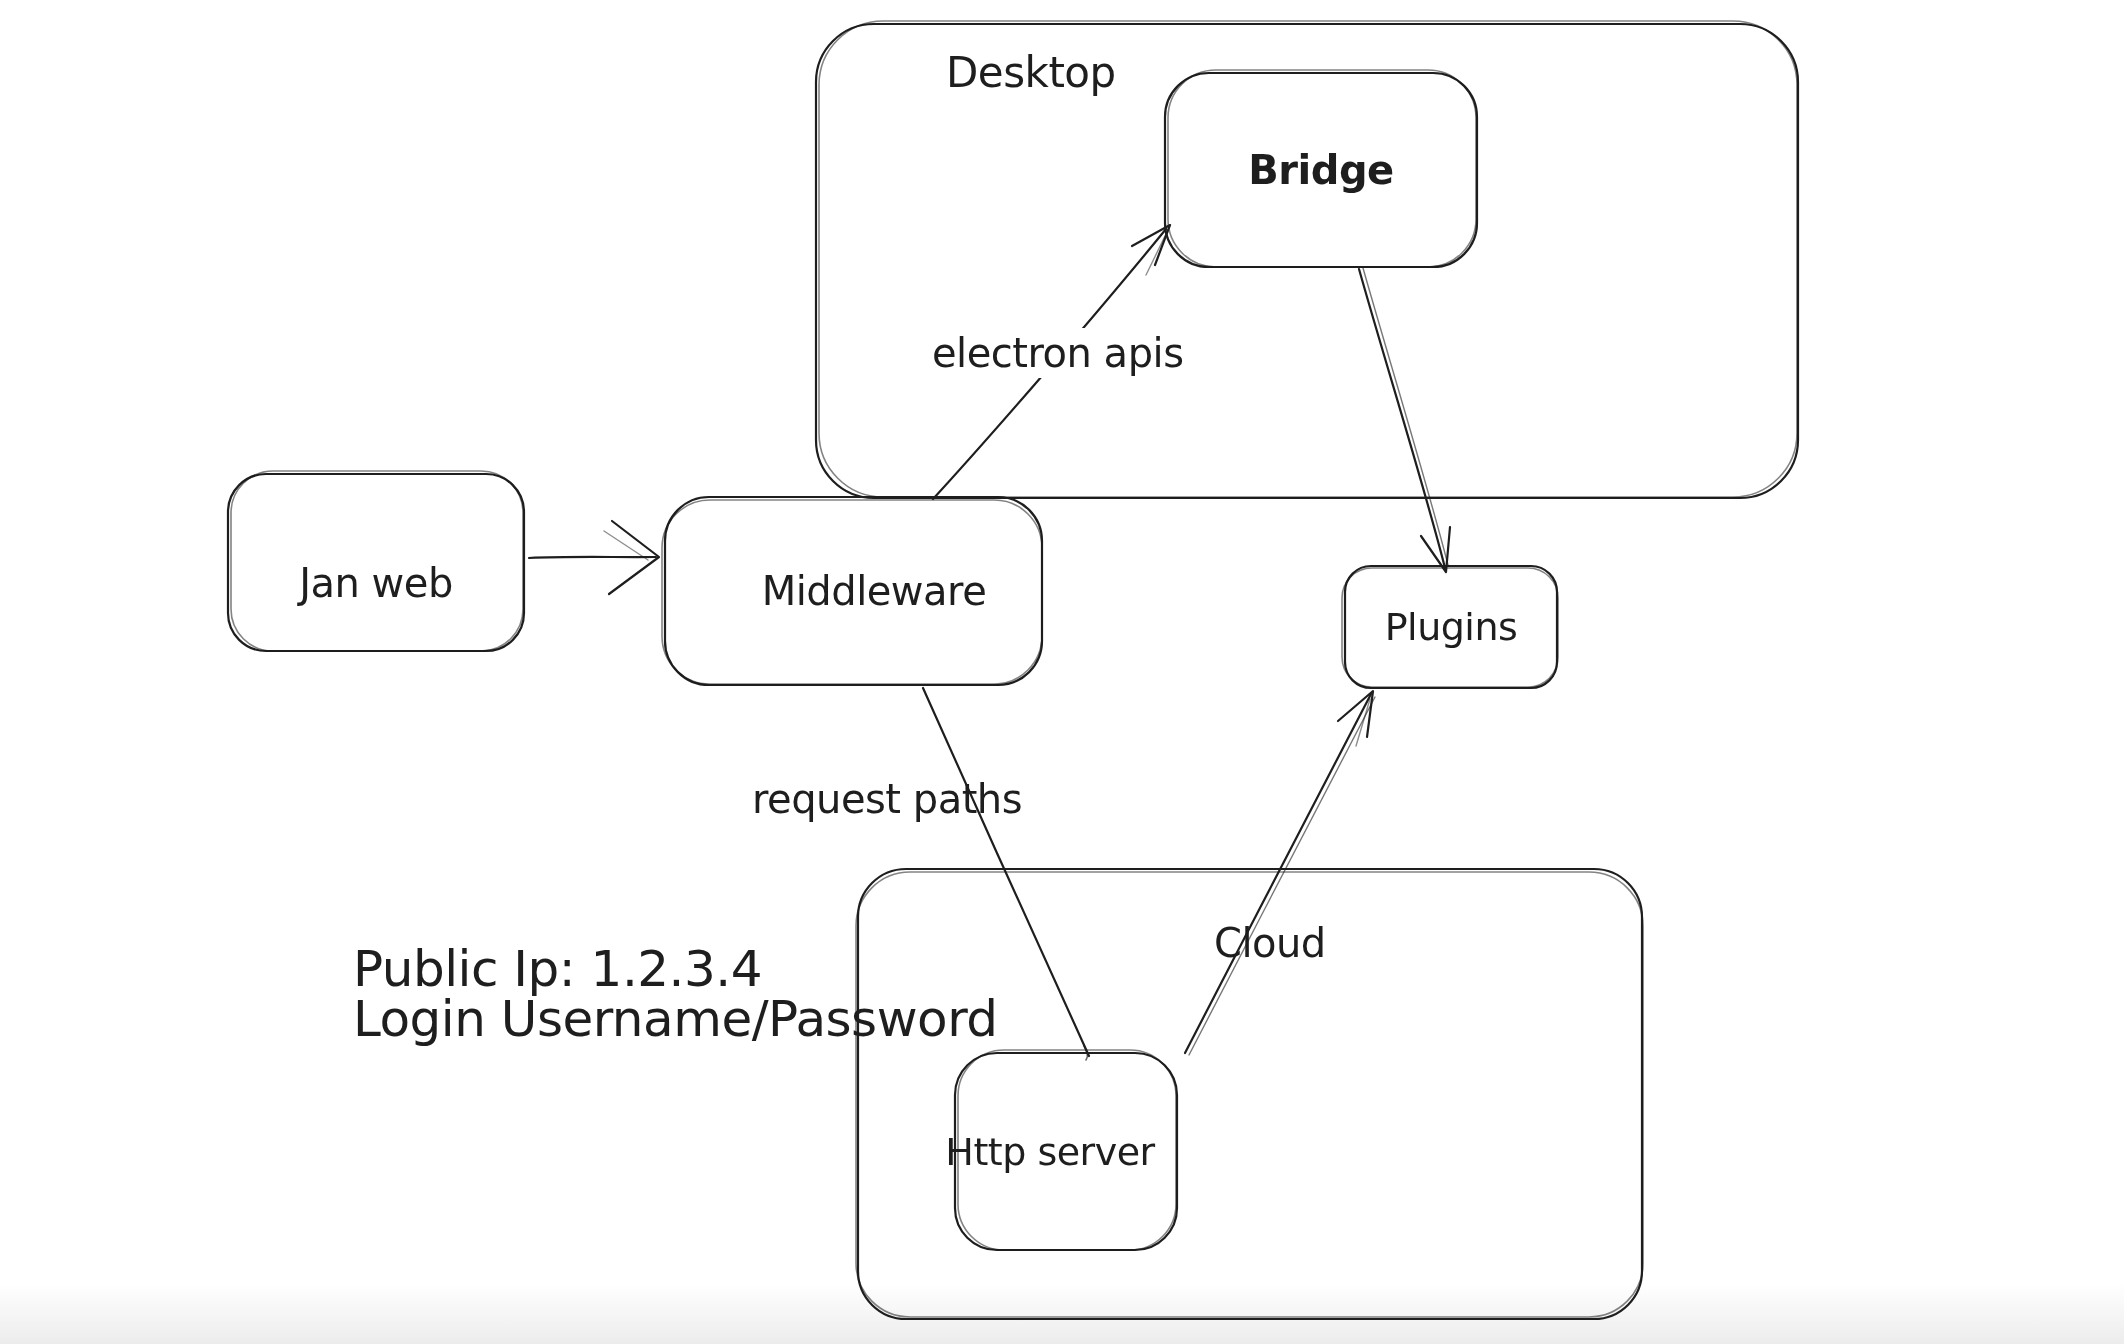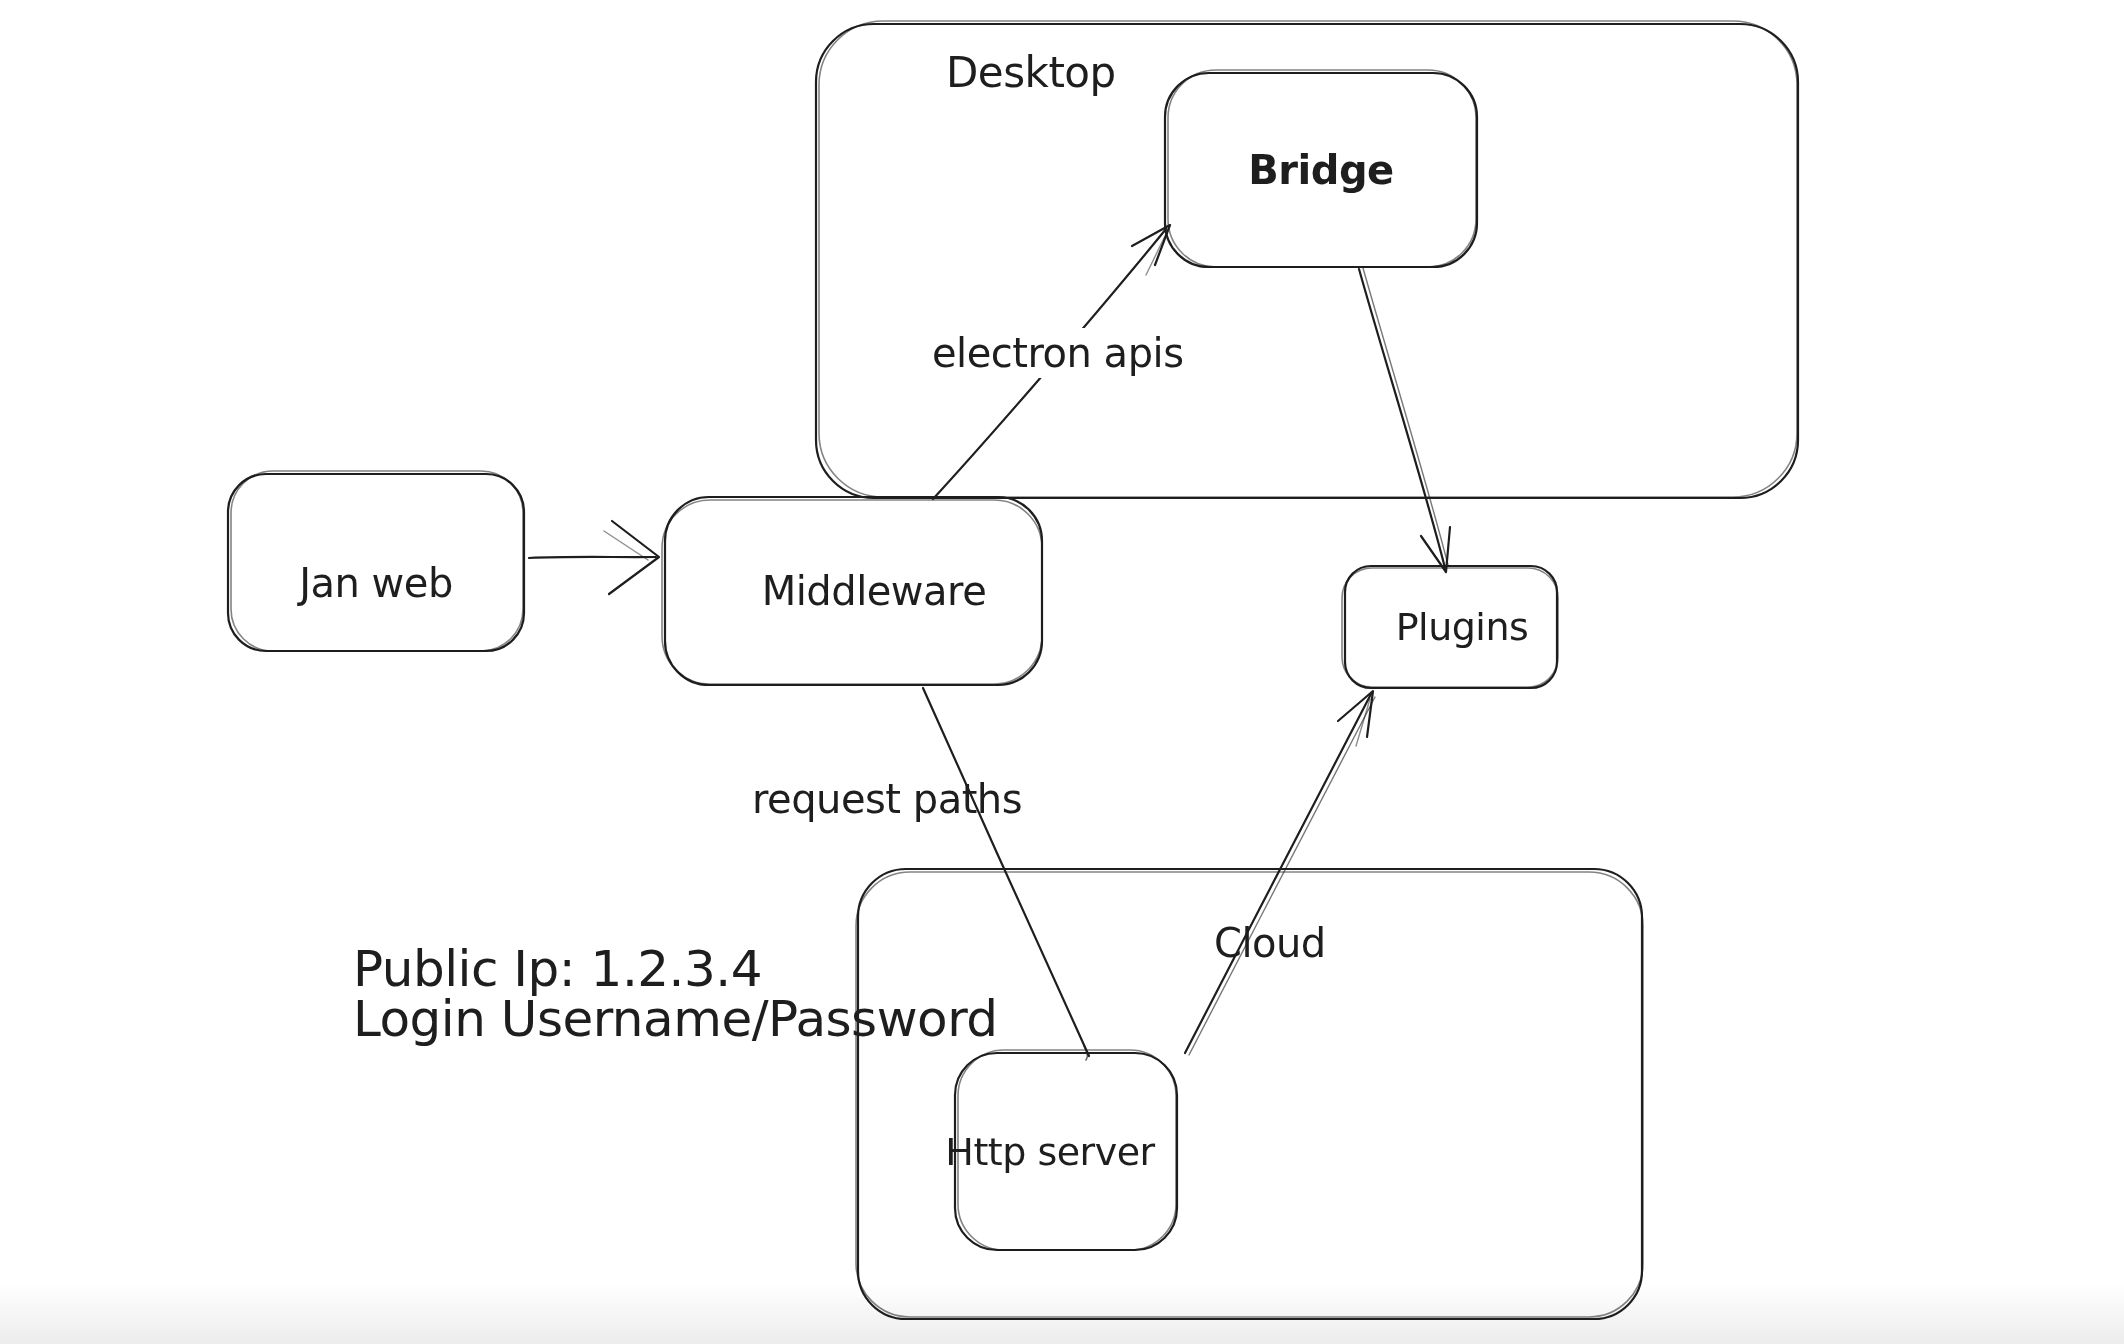--- a/index.html
+++ b/index.html
@@ -120,20 +120,20 @@
   </svg>
 
   <div class="label container-label" style="left:946px;top:48px;">Desktop</div>
 
   <div class="label node-label" style="left:228px;top:494px;width:296px;height:177px;">Jan web</div>
 
   <div class="label node-label" style="left:665px;top:497px;width:418px;height:188px;">Middleware</div>
 
   <div class="label node-label" style="left:1165px;top:73px;width:312px;height:194px;font-weight:bold;">Bridge</div>
 
-  <div class="label node-label" style="left:1345px;top:566px;width:212px;height:122px;font-size:38px;padding-left:11px;">Plugins</div>
+  <div class="label node-label" style="left:1345px;top:566px;width:212px;height:122px;font-size:38px;">Plugins</div>
 
   <div class="label node-label" style="left:955px;top:1053px;width:190px;height:197px;font-size:38px;">Http server</div>
 
   <div class="label edge-label label-bg" style="left:922px;top:328px;">electron apis</div>
 
   <div class="bottom-fade"></div>
 </div>
 
 </body></html>

